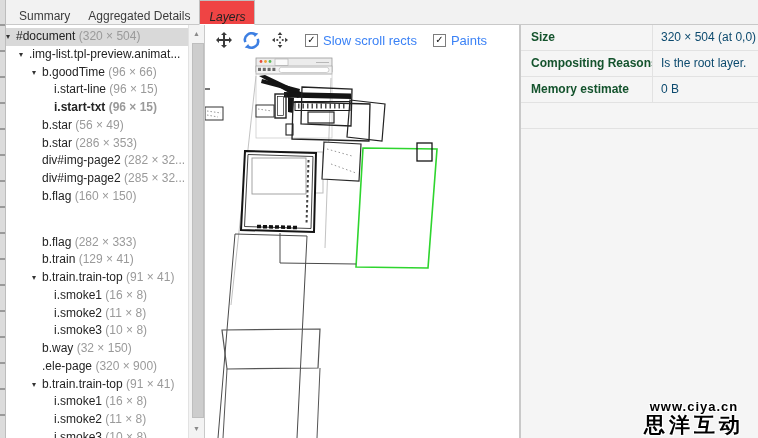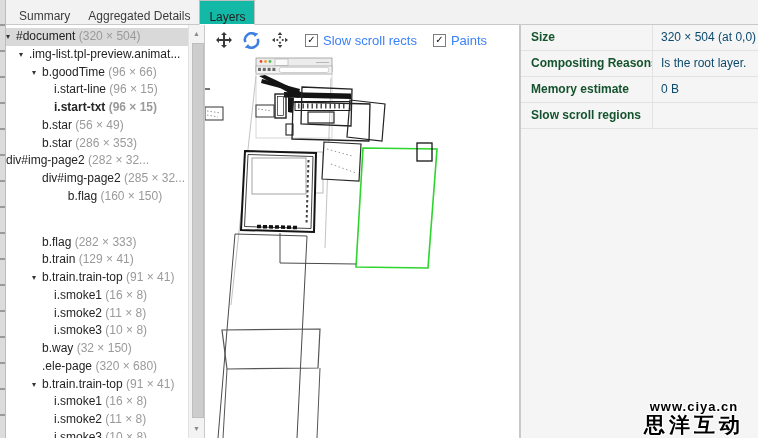--- a/index.html
+++ b/index.html
@@ -9,22 +9,22 @@
   
   #gutter{position:absolute;left:0;top:0;width:6px;height:438px;z-index:6;
           background:repeating-linear-gradient(#dcdcdc 0 24px,#9a9a9a 24px 26px);
           border-right:1px solid #bdbdbd;box-sizing:border-box;}
 
   
   #tabbar{position:absolute;left:0;top:0;width:758px;height:25px;background:#f2f2f2;
           border-bottom:1px solid #c9c9c9;box-sizing:border-box;display:flex;
           align-items:stretch;padding-left:10px;z-index:5;}
   .tab{font-size:12px;color:#3c3c3c;line-height:24px;padding:4px 9px;cursor:default;}
-  .tab.active{background:#14b8a6;border:1px solid #bfbfbf;border-bottom:1px solid #fff;
-              margin-bottom:-1px;color:#222;}
+  .tab.active{background:#ef4444;border:1px solid #bfbfbf;border-bottom:1px solid #fff;
+              margin-bottom:-1px;color:#222;font-style:italic;}
 
   
   #tree{position:absolute;left:6px;top:25px;width:198px;height:413px;background:#fff;
         border-right:1px solid #c9c9c9;box-sizing:content-box;overflow:hidden;}
   #tree-rows{position:absolute;left:0;top:3px;right:16px;bottom:0;overflow:hidden;}
   .tree-row{height:17.75px;line-height:17.75px;font-size:12px;white-space:nowrap;
             position:relative;color:#242424;overflow:hidden;}
   .tree-row.selected{background:#d9d9d9;}
   .tree-row .arrow{position:absolute;top:0;font-size:8px;color:#333;line-height:17.75px;}
   .tree-row .dims{color:#9a9a9a;}
@@ -82,31 +82,31 @@
 
 <div id="tree">
   <div id="tree-rows">
       <div class="tree-row selected" style="padding-left: 10px;"><span class="arrow" style="left: 0px;">▾</span><span>#document</span><span class="dims"> (320 × 504)</span></div>
       <div class="tree-row" style="padding-left: 23px;"><span class="arrow" style="left: 13px;">▾</span><span>.img-list.tpl-preview.animat...</span></div>
       <div class="tree-row" style="padding-left: 36px;"><span class="arrow" style="left: 26px;">▾</span><span>b.goodTime</span><span class="dims"> (96 × 66)</span></div>
       <div class="tree-row" style="padding-left: 48px;"><span>i.start-line</span><span class="dims"> (96 × 15)</span></div>
       <div class="tree-row" style="padding-left: 48px; font-weight: bold;"><span>i.start-txt</span><span class="dims"> (96 × 15)</span></div>
       <div class="tree-row" style="padding-left: 36px;"><span>b.star</span><span class="dims"> (56 × 49)</span></div>
       <div class="tree-row" style="padding-left: 36px;"><span>b.star</span><span class="dims"> (286 × 353)</span></div>
-      <div class="tree-row" style=""><span>div#img-page2</span><span class="dims"> (282 × 32...</span></div>
+      <div class="tree-row" style="padding-left: 36px;"><span>div#img-page2</span><span class="dims"> (282 × 32...</span></div>
       <div class="tree-row" style="padding-left: 36px;"><span>div#img-page2</span><span class="dims"> (285 × 32...</span></div>
-      <div class="tree-row" style="padding-left: 36px; text-align: center;"><span>b.flag</span><span class="dims"> (160 × 150)</span></div>
+      <div class="tree-row" style="padding-left: 36px;"><span>b.flag</span><span class="dims"> (160 × 150)</span></div>
       <div class="tree-row" style="padding-left: 36px; margin-top: 28px;"><span>b.flag</span><span class="dims"> (282 × 333)</span></div>
       <div class="tree-row" style="padding-left: 36px;"><span>b.train</span><span class="dims"> (129 × 41)</span></div>
       <div class="tree-row" style="padding-left: 36px;"><span class="arrow" style="left: 26px;">▾</span><span>b.train.train-top</span><span class="dims"> (91 × 41)</span></div>
       <div class="tree-row" style="padding-left: 48px;"><span>i.smoke1</span><span class="dims"> (16 × 8)</span></div>
       <div class="tree-row" style="padding-left: 48px;"><span>i.smoke2</span><span class="dims"> (11 × 8)</span></div>
       <div class="tree-row" style="padding-left: 48px;"><span>i.smoke3</span><span class="dims"> (10 × 8)</span></div>
       <div class="tree-row" style="padding-left: 36px;"><span>b.way</span><span class="dims"> (32 × 150)</span></div>
-      <div class="tree-row" style="padding-left: 36px;"><span>.ele-page</span><span class="dims"> (320 × 680)</span></div>
+      <div class="tree-row" style="padding-left: 36px;"><span>.ele-page</span><span class="dims"> (320 × 900)</span></div>
       <div class="tree-row" style="padding-left: 36px;"><span class="arrow" style="left: 26px;">▾</span><span>b.train.train-top</span><span class="dims"> (91 × 41)</span></div>
       <div class="tree-row" style="padding-left: 48px;"><span>i.smoke1</span><span class="dims"> (16 × 8)</span></div>
       <div class="tree-row" style="padding-left: 48px;"><span>i.smoke2</span><span class="dims"> (11 × 8)</span></div>
       <div class="tree-row" style="padding-left: 48px;"><span>i.smoke3</span><span class="dims"> (10 × 8)</span></div>
       <div class="tree-row" style="padding-left: 36px;"><span>.ele-page</span><span class="dims"> (426 × 576)</span></div>
     </div>
   <div id="tree-scroll">
     <div class="sb-arrow" id="sb-up">▲</div>
     <div id="sb-thumb"></div>
     <div class="sb-arrow" id="sb-down">▼</div>
@@ -245,21 +245,20 @@
     </div>
     <div class="det-row">
       <div class="det-label">Compositing Reasons</div>
       <div class="det-value">Is the root layer.</div>
     </div>
     <div class="det-row">
       <div class="det-label">Memory estimate</div>
       <div class="det-value">0 B</div>
     </div>
     <div class="det-row">
-      <div class="det-label">Slow scroll regions</div>
       <div class="det-value"></div>
     </div>
   </div>
 
 <div id="watermark">
   <div id="wm-line2">www.ciya.cn</div>
   <div id="wm-line1">思洋互动</div>
 </div>
 
 </body></html>

